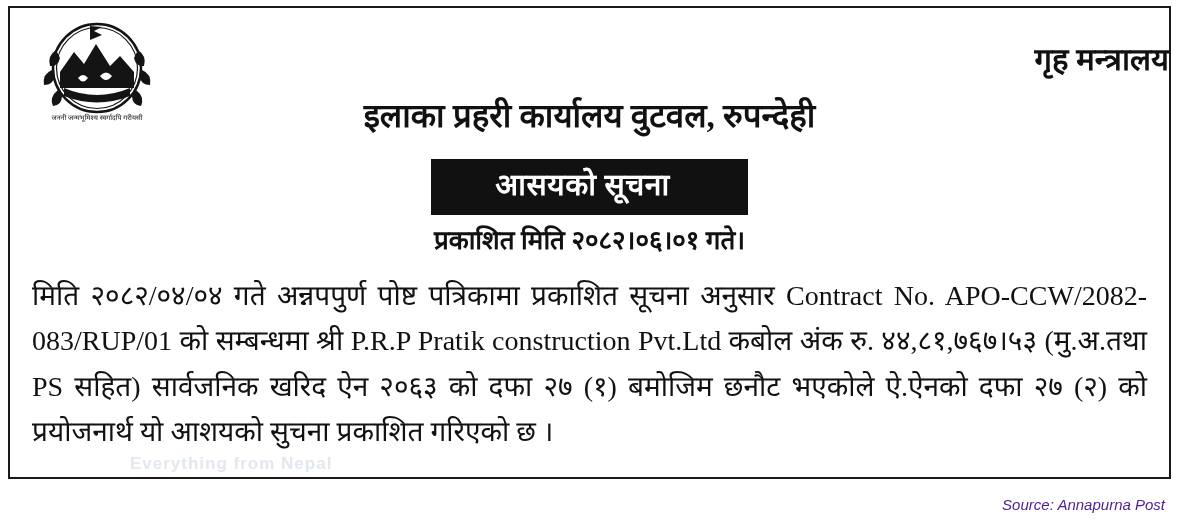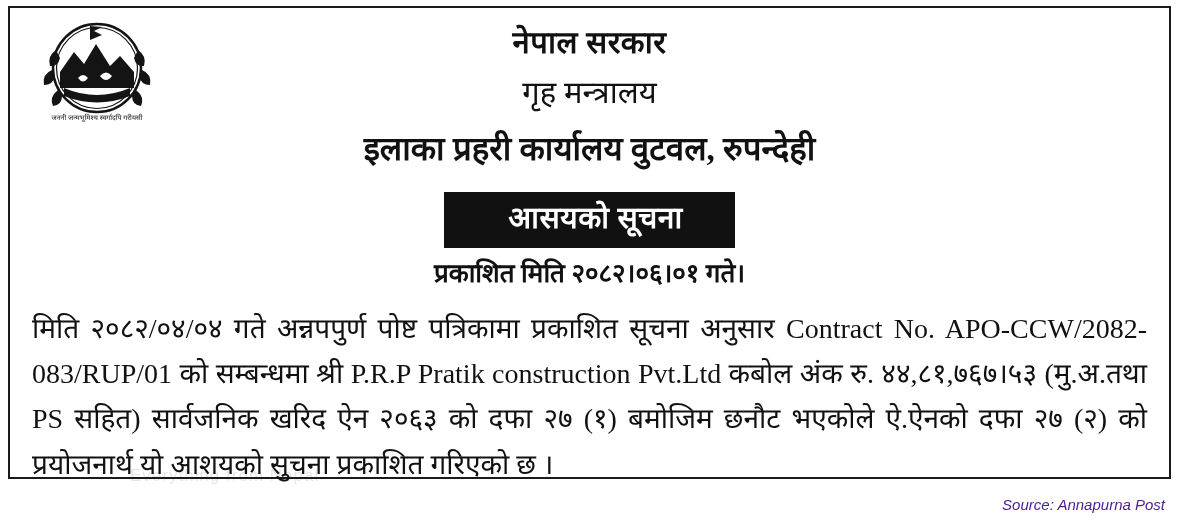--- a/index.html
+++ b/index.html
@@ -35,26 +35,27 @@
     font-size: 120px;
     font-weight: bold;
     font-style: italic;
     color: rgba(225, 232, 238, 0.95);
     letter-spacing: -2px;
     white-space: nowrap;
   }
   .watermark-sub {
     position: absolute;
     left: 130px;
-    top: 136px;
+    top: 124px;
     font-family: "Liberation Sans", sans-serif;
     font-size: 17px;
     color: rgba(225, 232, 238, 0.98);
     white-space: nowrap;
     letter-spacing: 1px;
+    font-weight: bold;
   }
 
   
   .notice {
     position: absolute;
     left: 8px;
     top: 6px;
     width: 1163px;
     height: 473px;
     border: 2px solid #1a1a1a;
@@ -79,43 +80,44 @@
   .line-nepal-sarkar {
     font-family: "Liberation Serif", serif;
     font-size: 31px;
     font-weight: bold;
     letter-spacing: 0.5px;
     line-height: 1.35;
   }
   .line-ministry {
     font-family: "Liberation Serif", serif;
     font-size: 31px;
-    font-weight: normal;
+    font-weight: bold;
     line-height: 1.45;
-    margin-top: 7px;
+    margin-top: 16px;
+    text-align: right;
   }
   .line-office {
     font-family: Liberation Serif, serif;
     font-size: 33px;
     font-weight: bold;
     line-height: 1.45;
     margin-top: 10px;
   }
 
   .title-band-wrap {
     display: flex;
     justify-content: center;
     margin-top: 18px;
   }
   .title-band {
     background: #111111;
     color: #ffffff;
     font-size: 30px;
     font-weight: bold;
-    padding: 8px 52px 12px 64px;
+    padding: 8px 78px 12px 64px;
     letter-spacing: 0.5px;
     line-height: 1.2;
   }
 
   .pub-date {
     text-align: center;
     font-size: 26px;
     font-weight: bold;
     margin-top: 6px;
   }
@@ -176,21 +178,20 @@
         <path d="M104 54 q10 4 8 15 q-9 0 -11 -9 Z"></path>
         <path d="M98 74 q9 7 5 16 q-9 -1 -9 -10 Z"></path>
 
         <path d="M52 10 l0 14 l12 -5 l-8 -4 l8 -4 Z"></path>
       </g>
       <text x="59" y="104" text-anchor="middle" font-family="Liberation Serif, serif" font-size="7" fill="#141414">जननी जन्मभूमिश्च स्वर्गादपि गरीयसी</text>
     </svg>
   </div>
 
   <div class="header">
-    <div class="line-nepal-sarkar">नेपाल सरकार</div>
     <div class="line-ministry">गृह मन्त्रालय</div>
     <div class="line-office">इलाका प्रहरी कार्यालय वुटवल, रुपन्देही</div>
   </div>
 
   <div class="title-band-wrap">
     <div class="title-band">आसयको सूचना</div>
   </div>
 
   <div class="pub-date">प्रकाशित मिति २०८२।०६।०१ गते।</div>
 

